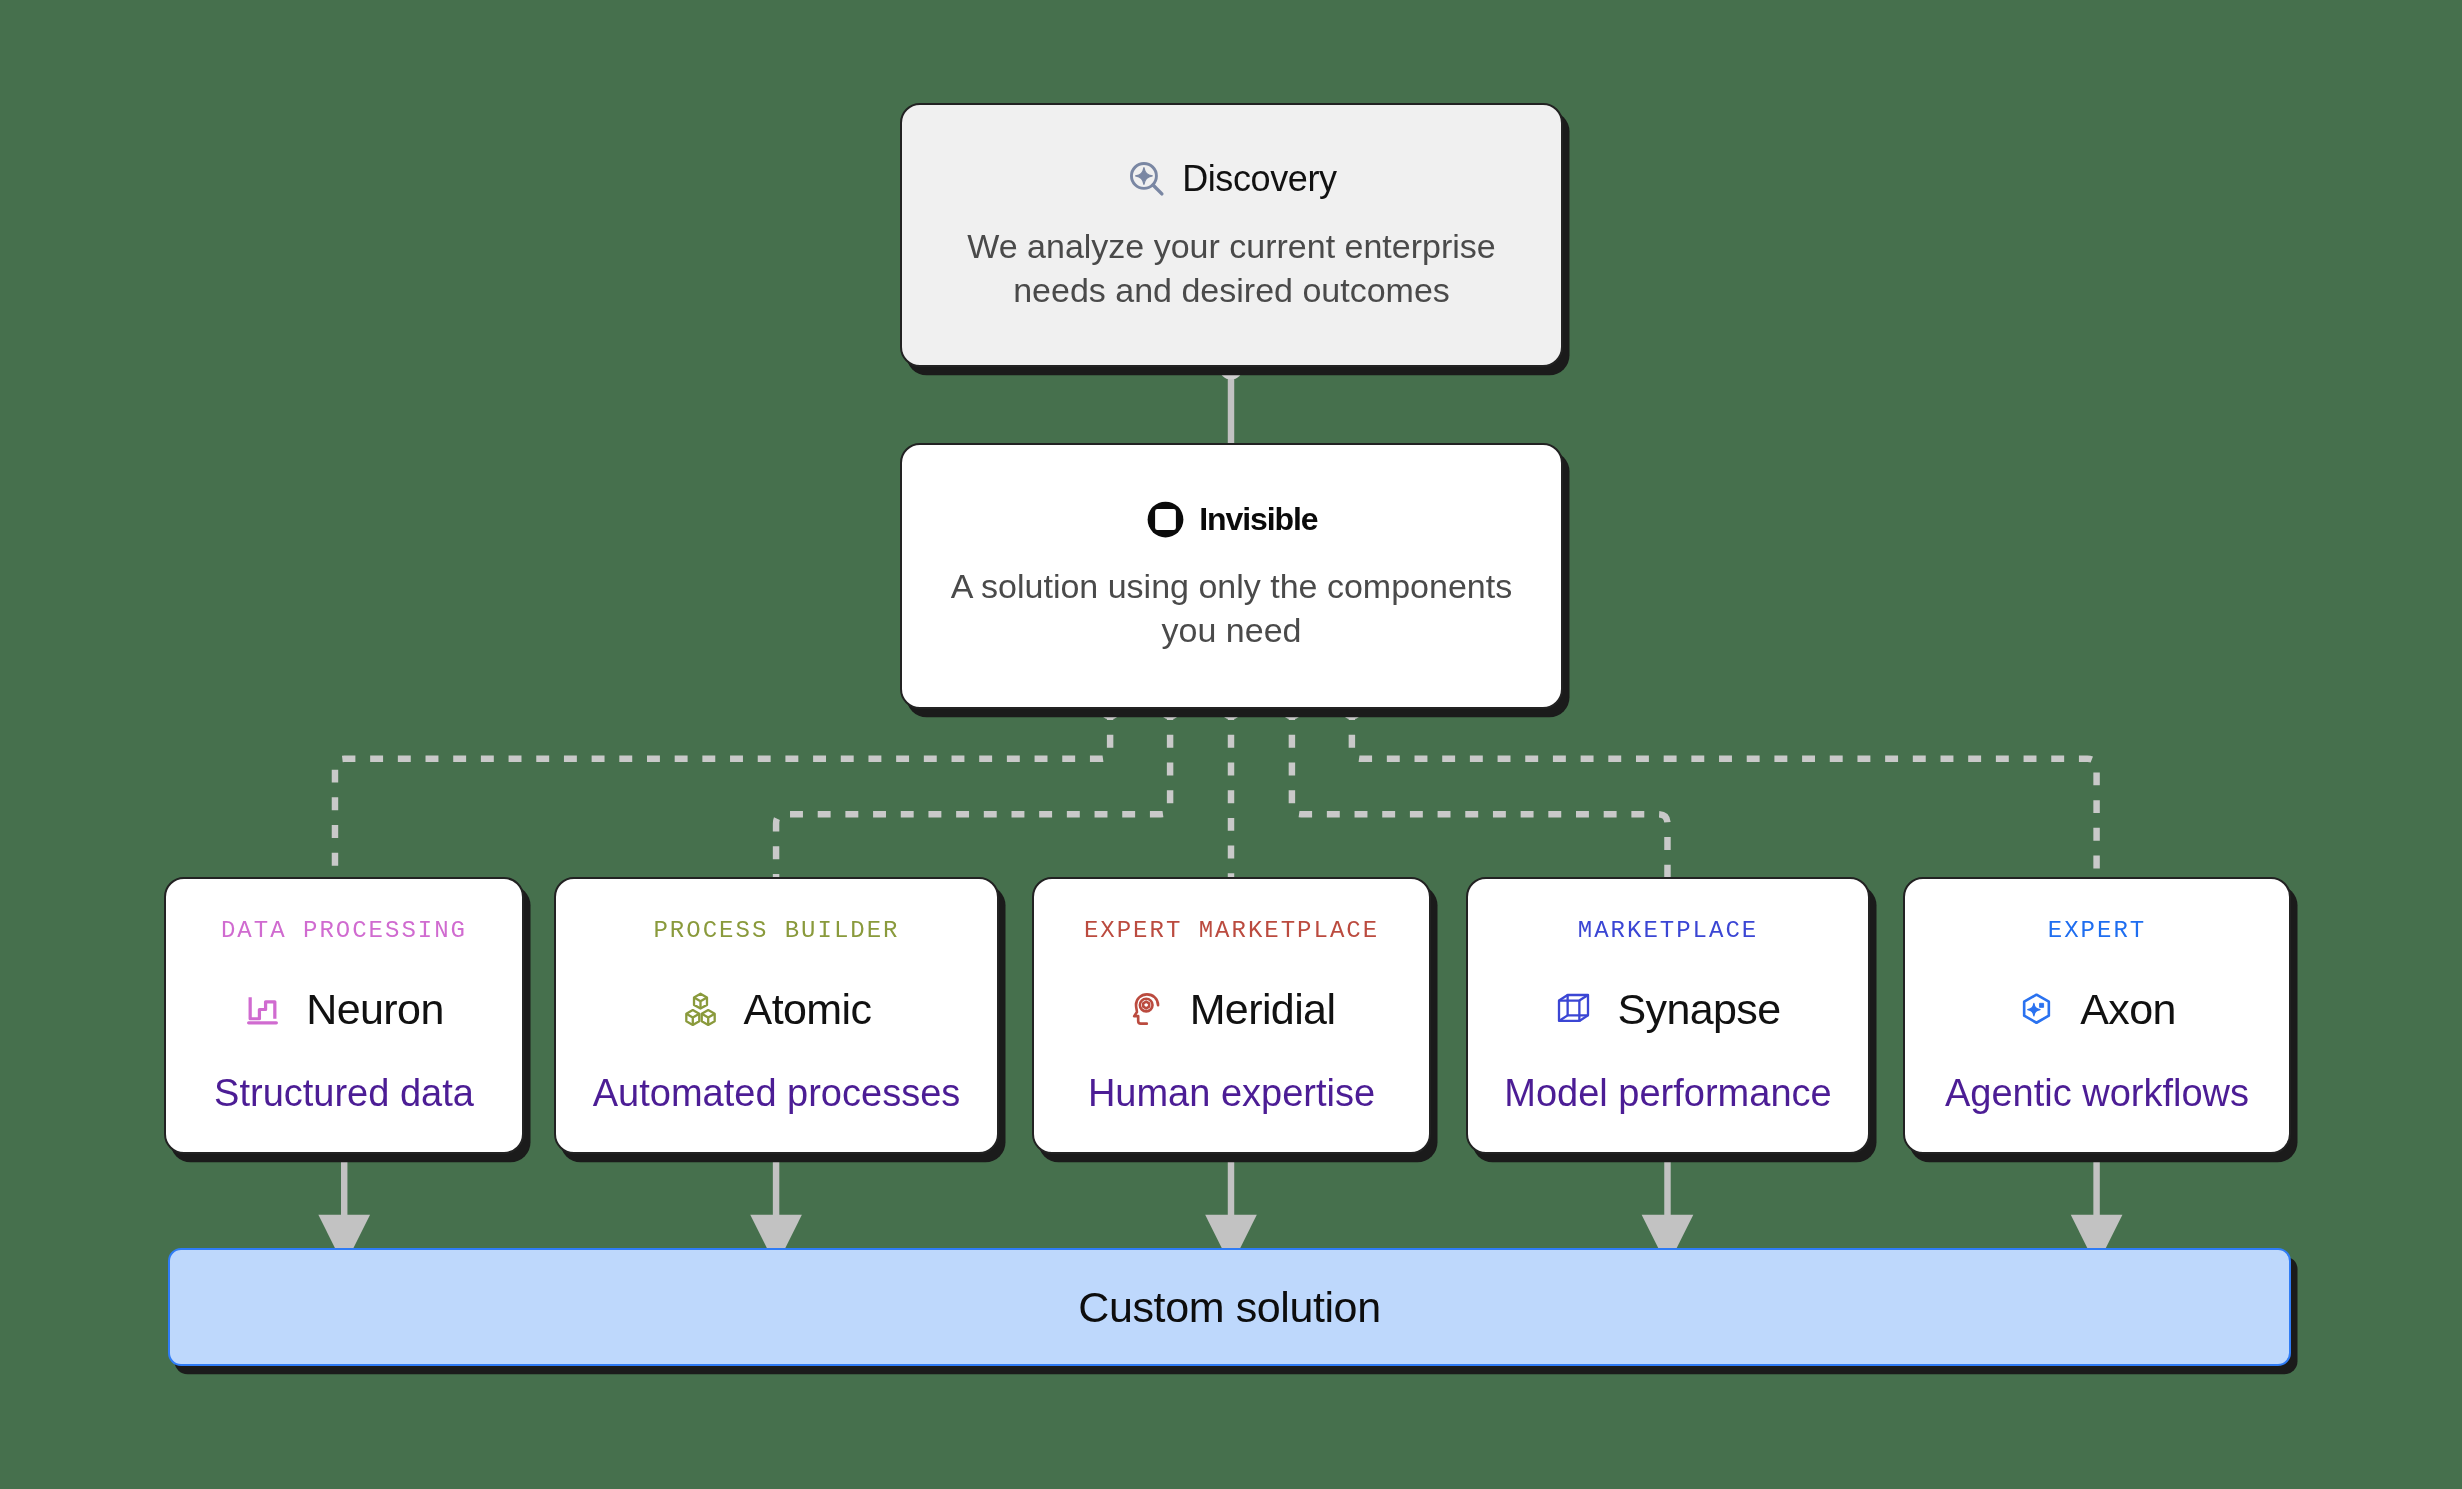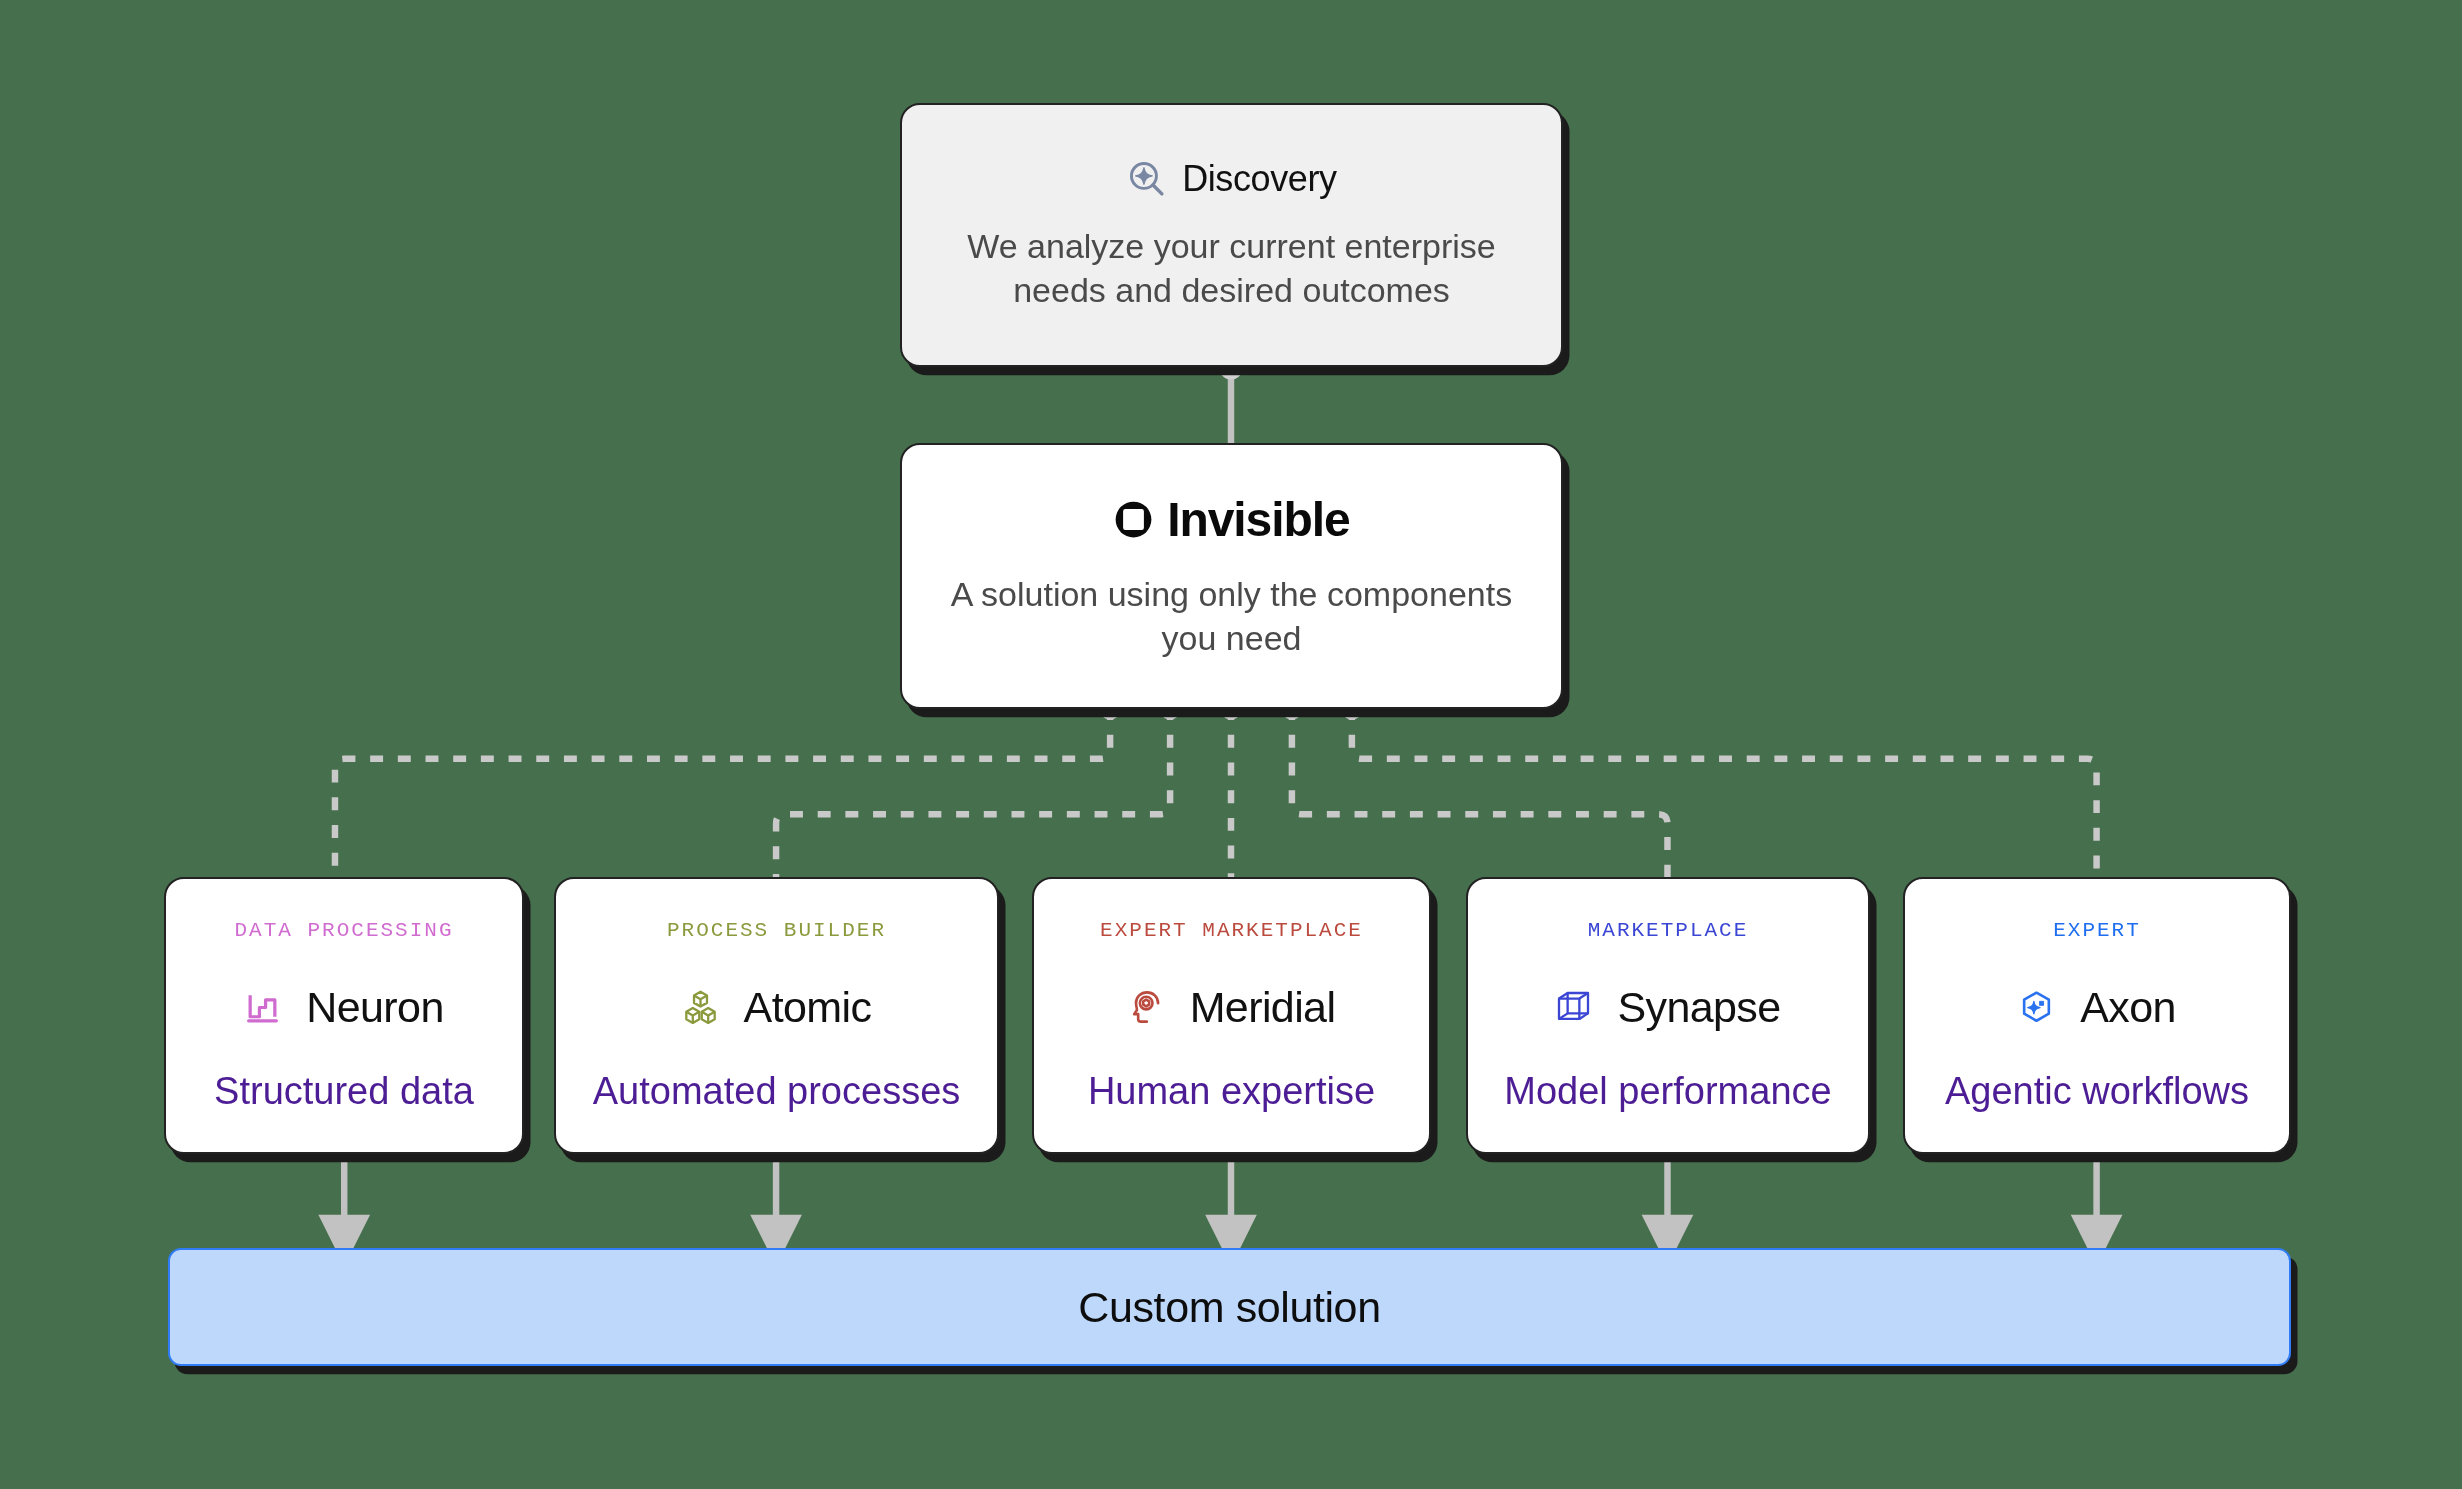--- a/index.html
+++ b/index.html
@@ -74,35 +74,35 @@
   
   #invisible-card {
     left: 900px;
     top: 443px;
     width: 663px;
     height: 266px;
     background: #ffffff;
     padding: 0 31px;
   }
   .brand-title {
-    font-size: 48px;
+    font-size: 32px;
     font-weight: 700;
     color: #0a0a0a;
     letter-spacing: -1.1px;
   }
 
   
   .comp-card {
     top: 877px;
     height: 277px;
     padding: 0 14.8px;
   }
   .comp-kicker {
     font-family: "Liberation Mono", "DejaVu Sans Mono", monospace;
-    font-size: 21px;
+    font-size: 24px;
     letter-spacing: 2px;
     font-weight: 400;
     margin-bottom: 41px;
     white-space: nowrap;
   }
   .comp-name-row {
     display: flex;
     align-items: center;
     justify-content: center;
     gap: 25px;

